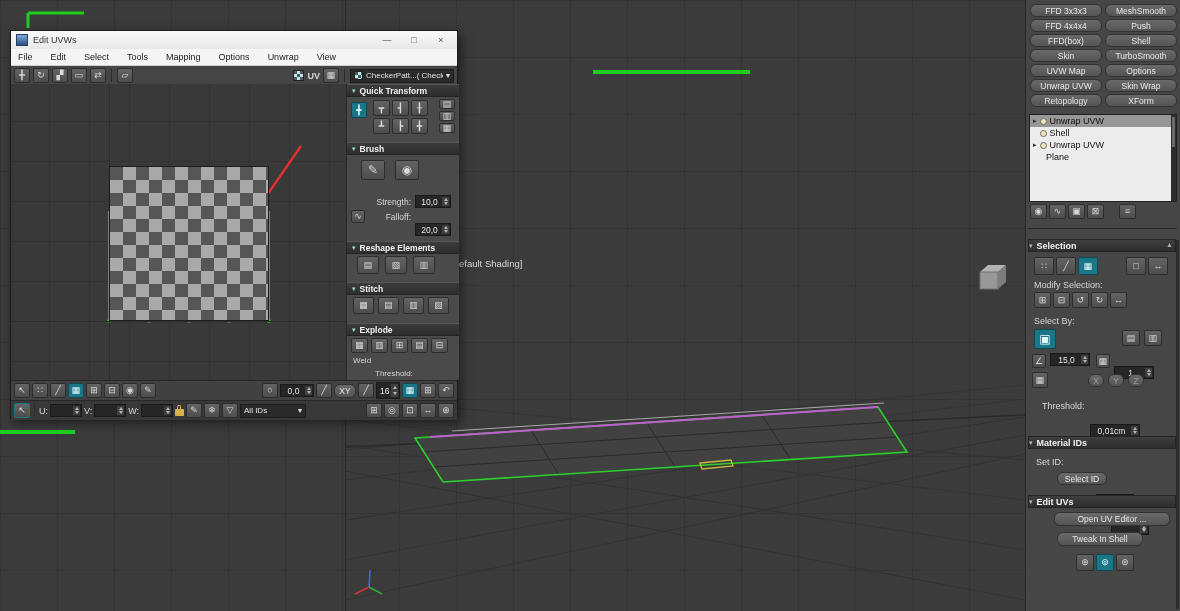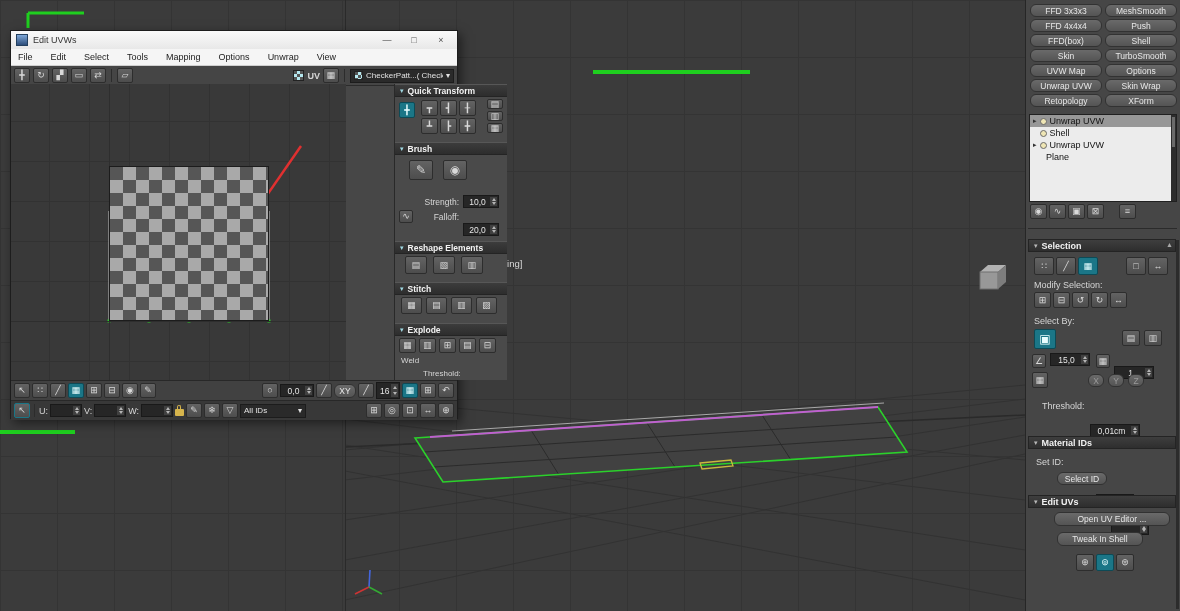--- a/index.html
+++ b/index.html
@@ -31,21 +31,21 @@
   .mbtn{position:absolute;width:72px;height:13px;font-size:8.5px;}
   .stack{position:absolute;left:3px;top:114px;width:148px;height:88px;background:#ececec;border:1px solid #202020;box-sizing:border-box;overflow:hidden;}
   .srow{height:12px;font-size:9px;color:#131313;display:flex;align-items:center;padding-left:3px;gap:3px;white-space:nowrap;}
   .srow.sel{background:#979797;}
   .bulb{width:7px;height:7px;border-radius:50%;background:#efe6b5;border:1px solid #6a6a6a;box-sizing:border-box;flex:none;}
   .sarr{font-size:7px;color:#333;flex:none;}
   .sscroll{position:absolute;right:0;top:0;bottom:0;width:5px;background:#2d2d2d;}
   .sscroll .th{position:absolute;left:1px;top:2px;width:3px;height:30px;background:#6a6a6a;}
   .rh{position:absolute;left:2px;width:148px;height:13px;background:linear-gradient(#3e3e3e,#2e2e2e);
     border:1px solid #242424;color:#f0f0f0;font-weight:bold;font-size:9px;line-height:12px;
-    padding-left:5px;box-sizing:border-box;display:flex;align-items:center;gap:4px;}
+    box-sizing:border-box;display:flex;align-items:center;gap:4px;}
   .rh .ar{color:#b9b9b9;font-size:7px;font-weight:normal;}
   .hr{position:absolute;left:2px;width:149px;height:1px;background:#2b2b2b;}
   
   .win{position:absolute;left:10px;top:30px;width:448px;height:389px;background:#474747;
     border:1px solid #1d1d1d;box-shadow:3px 4px 10px rgba(0,0,0,.5);box-sizing:border-box;}
   .tbar{height:18px;background:linear-gradient(#fafafa,#e8e8e8);display:flex;align-items:center;padding:0 5px;gap:5px;}
   .tbar .ti{width:10px;height:10px;background:linear-gradient(#7fa8d9,#2d4d7a);border:1px solid #24405f;flex:none;}
   .tbar .tt{font-size:9px;color:#333;flex:1;}
   .wc{width:22px;text-align:center;color:#555;font-size:9px;}
   .menus{height:16px;background:#f5f5f5;border-bottom:1px solid #cfcfcf;display:flex;align-items:center;padding-left:7px;gap:18px;}
@@ -60,21 +60,21 @@
   .mchk{width:11px;height:11px;border:1px solid #222;box-sizing:border-box;flex:none;
     background-color:#555;
     background-image:linear-gradient(45deg,#b5e8ef 25%,transparent 25%,transparent 75%,#b5e8ef 75%),
                      linear-gradient(45deg,#b5e8ef 25%,transparent 25%,transparent 75%,#b5e8ef 75%);
     background-size:6px 6px;background-position:0 0,3px 3px;}
   .dd{background:#2a2a2a;border:1px solid #1c1c1c;display:flex;align-items:center;font-size:8px;
     color:#e2e2e2;padding:0 3px;gap:3px;box-sizing:border-box;}
   .canvas{position:absolute;left:0;top:53px;width:335px;height:296px;background-color:#393939;overflow:hidden;
     background-image:linear-gradient(#323232 1px,transparent 1px),linear-gradient(90deg,#323232 1px,transparent 1px);
     background-size:40px 40px;background-position:-2px -3px;}
-  .rp{position:absolute;left:335px;top:53px;width:113px;height:296px;background:#4a4a4a;border-left:1px solid #292929;overflow:hidden;box-sizing:border-box;margin-left:48px;}
+  .rp{position:absolute;left:335px;top:53px;width:113px;height:296px;background:#4a4a4a;border-left:1px solid #292929;overflow:hidden;box-sizing:border-box;}
   .wrh{position:absolute;left:0;width:113px;height:13px;background:linear-gradient(#3c3c3c,#2d2d2d);
     border-top:1px solid #575757;border-bottom:1px solid #242424;color:#f2f2f2;font-weight:bold;
     font-size:8.5px;display:flex;align-items:center;gap:4px;padding-left:5px;box-sizing:border-box;}
   .wrh .ar{color:#9fd8e2;font-size:7px;font-weight:normal;}
   .trow{position:absolute;left:0;width:446px;height:20px;background:#414141;border-top:1px solid #282828;
     display:flex;align-items:center;gap:2px;padding:0 3px;box-sizing:border-box;}
   .trow .ico{width:16px;height:15px;}
   .lockico{width:9px;height:7px;background:#d6b44c;border-radius:1px;position:relative;margin-top:4px;flex:none;}
   .lockico::before{content:"";position:absolute;left:1.5px;top:-4px;width:4px;height:4px;
     border:1.5px solid #d6b44c;border-bottom:none;border-radius:3px 3px 0 0;box-sizing:border-box;}

